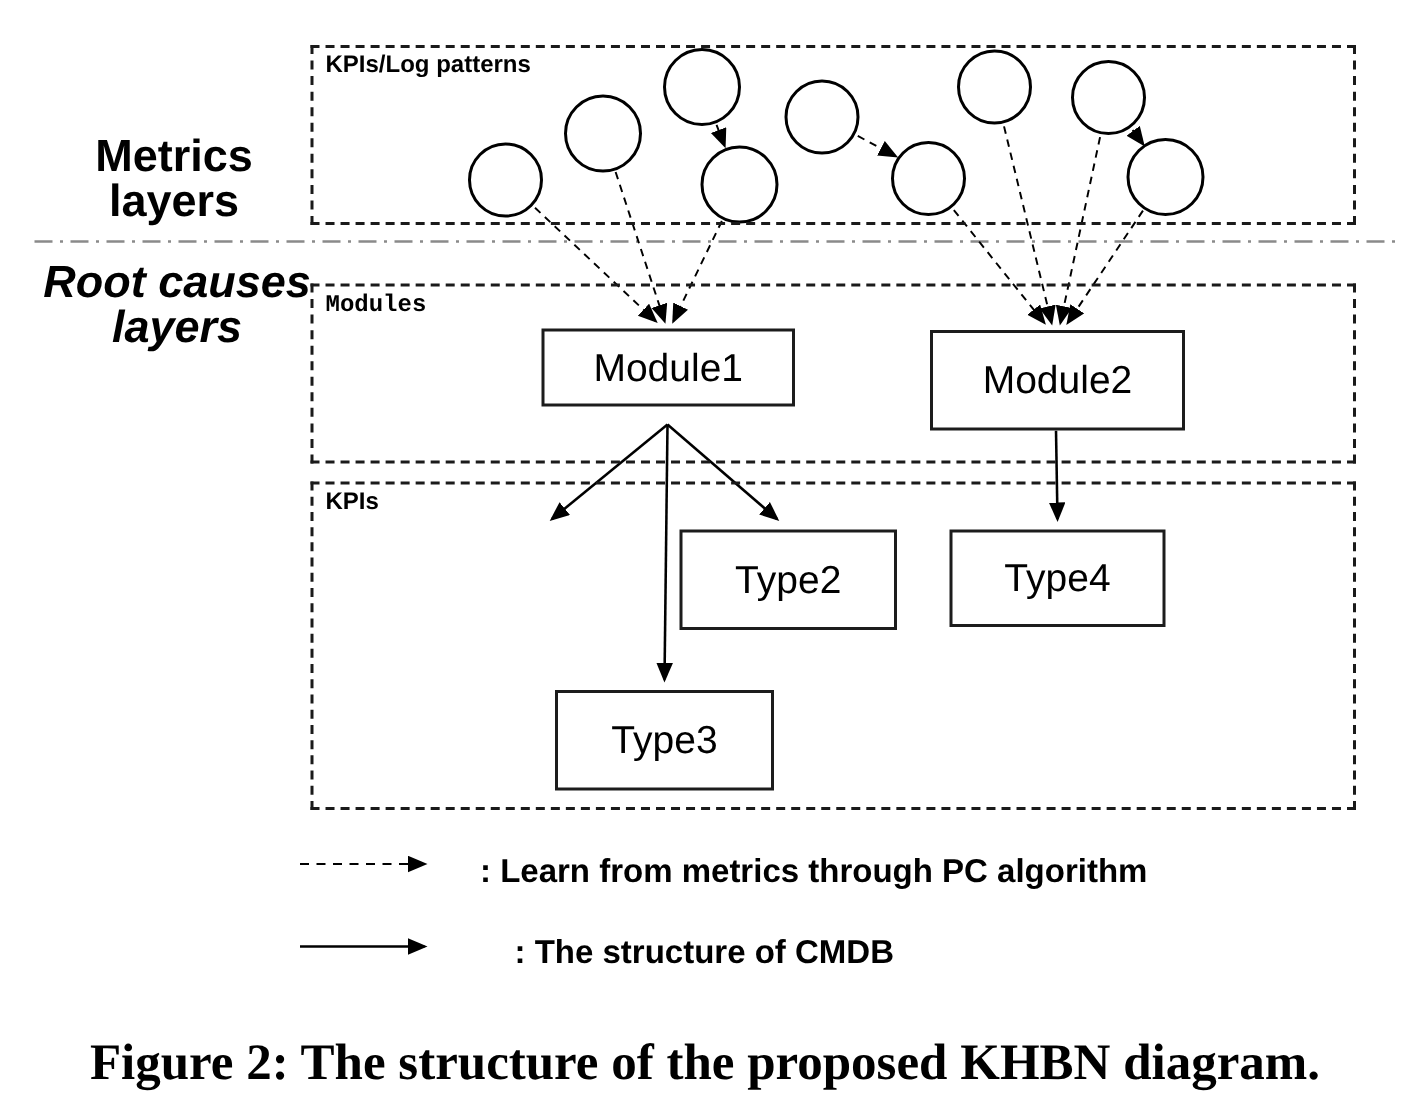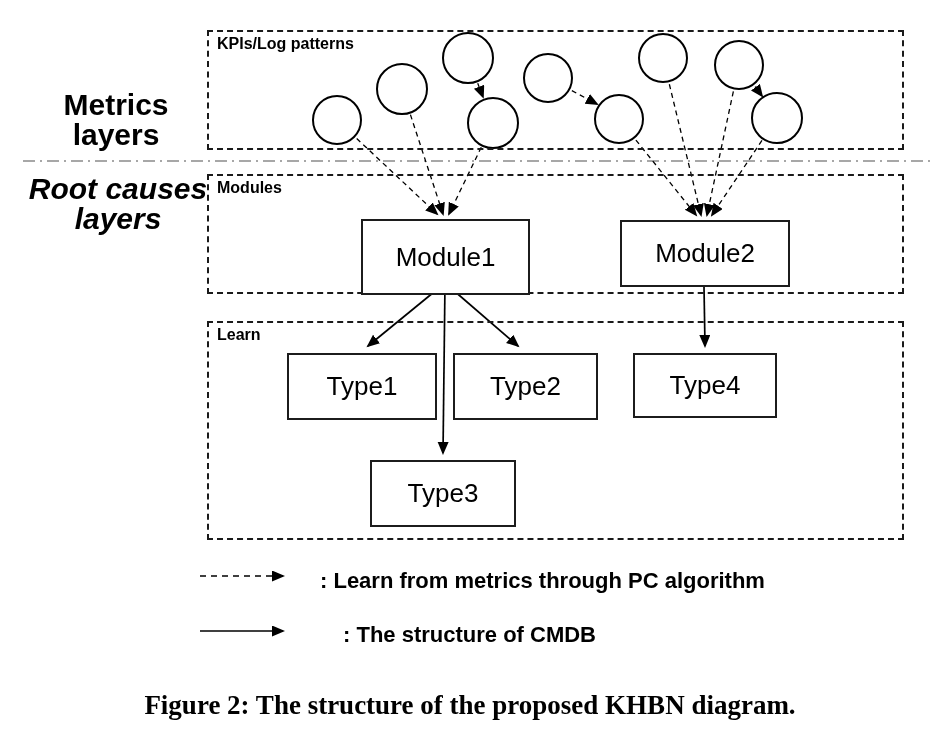--- a/index.html
+++ b/index.html
@@ -56,21 +56,21 @@
     color: #000;
     white-space: nowrap;
   }
   .caption {
     position: absolute;
     left: 0; top: 690px;
     width: 940px;
     text-align: center;
     font-family: "Liberation Serif", serif;
     font-weight: 700;
-    font-size: 27px;
+    font-size: 34px;
     color: #000;
   }
 </style>
 </head>
 <body>
 
 <div class="figure">
 
   <svg class="svg-layer" viewBox="0 0 940 740" xmlns="http://www.w3.org/2000/svg">
     <defs>
@@ -110,36 +110,33 @@
     <line x1="704" y1="287" x2="705" y2="346" stroke="#000" stroke-width="1.7" marker-end="url(#arrow)"></line>
 
     <line x1="200" y1="576" x2="283" y2="576" stroke="#000" stroke-width="1.4" stroke-dasharray="6 5" marker-end="url(#arrow)"></line>
     <line x1="200" y1="631" x2="283" y2="631" stroke="#000" stroke-width="1.7" marker-end="url(#arrow)"></line>
   </svg>
 
   <div class="group-box" style="left:207px; top:30px; width:697px; height:120px;">
     <div class="group-label">KPIs/Log patterns</div>
   </div>
 
-  <div class="group-box" style="left:207px; top:174px; width:697px; height:120px;">
+  <div class="group-box" style="left:207px; top:189px; width:697px; height:120px;font-family:Liberation Mono, monospace;">
     <div class="group-label">Modules</div>
   </div>
 
   <div class="group-box" style="left:207px; top:321px; width:697px; height:219px;">
-    <div class="group-label">Learn</div>
+    <div class="group-label">KPIs</div>
   </div>
 
-  <div class="node-box" style="left:361px; top:219px; width:169px; height:76px;">
+  <div class="node-box" style="left:361px; top:219px; width:169px; height:52px;">
     <span>Module1</span>
   </div>
   <div class="node-box" style="left:620px; top:220px; width:170px; height:67px;">
     <span>Module2</span>
-  </div>
-  <div class="node-box" style="left:287px; top:353px; width:150px; height:67px;">
-    <span>Type1</span>
   </div>
   <div class="node-box" style="left:453px; top:353px; width:145px; height:67px;">
     <span>Type2</span>
   </div>
   <div class="node-box" style="left:370px; top:460px; width:146px; height:67px;">
     <span>Type3</span>
   </div>
   <div class="node-box" style="left:633px; top:353px; width:144px; height:65px;">
     <span>Type4</span>
   </div>

